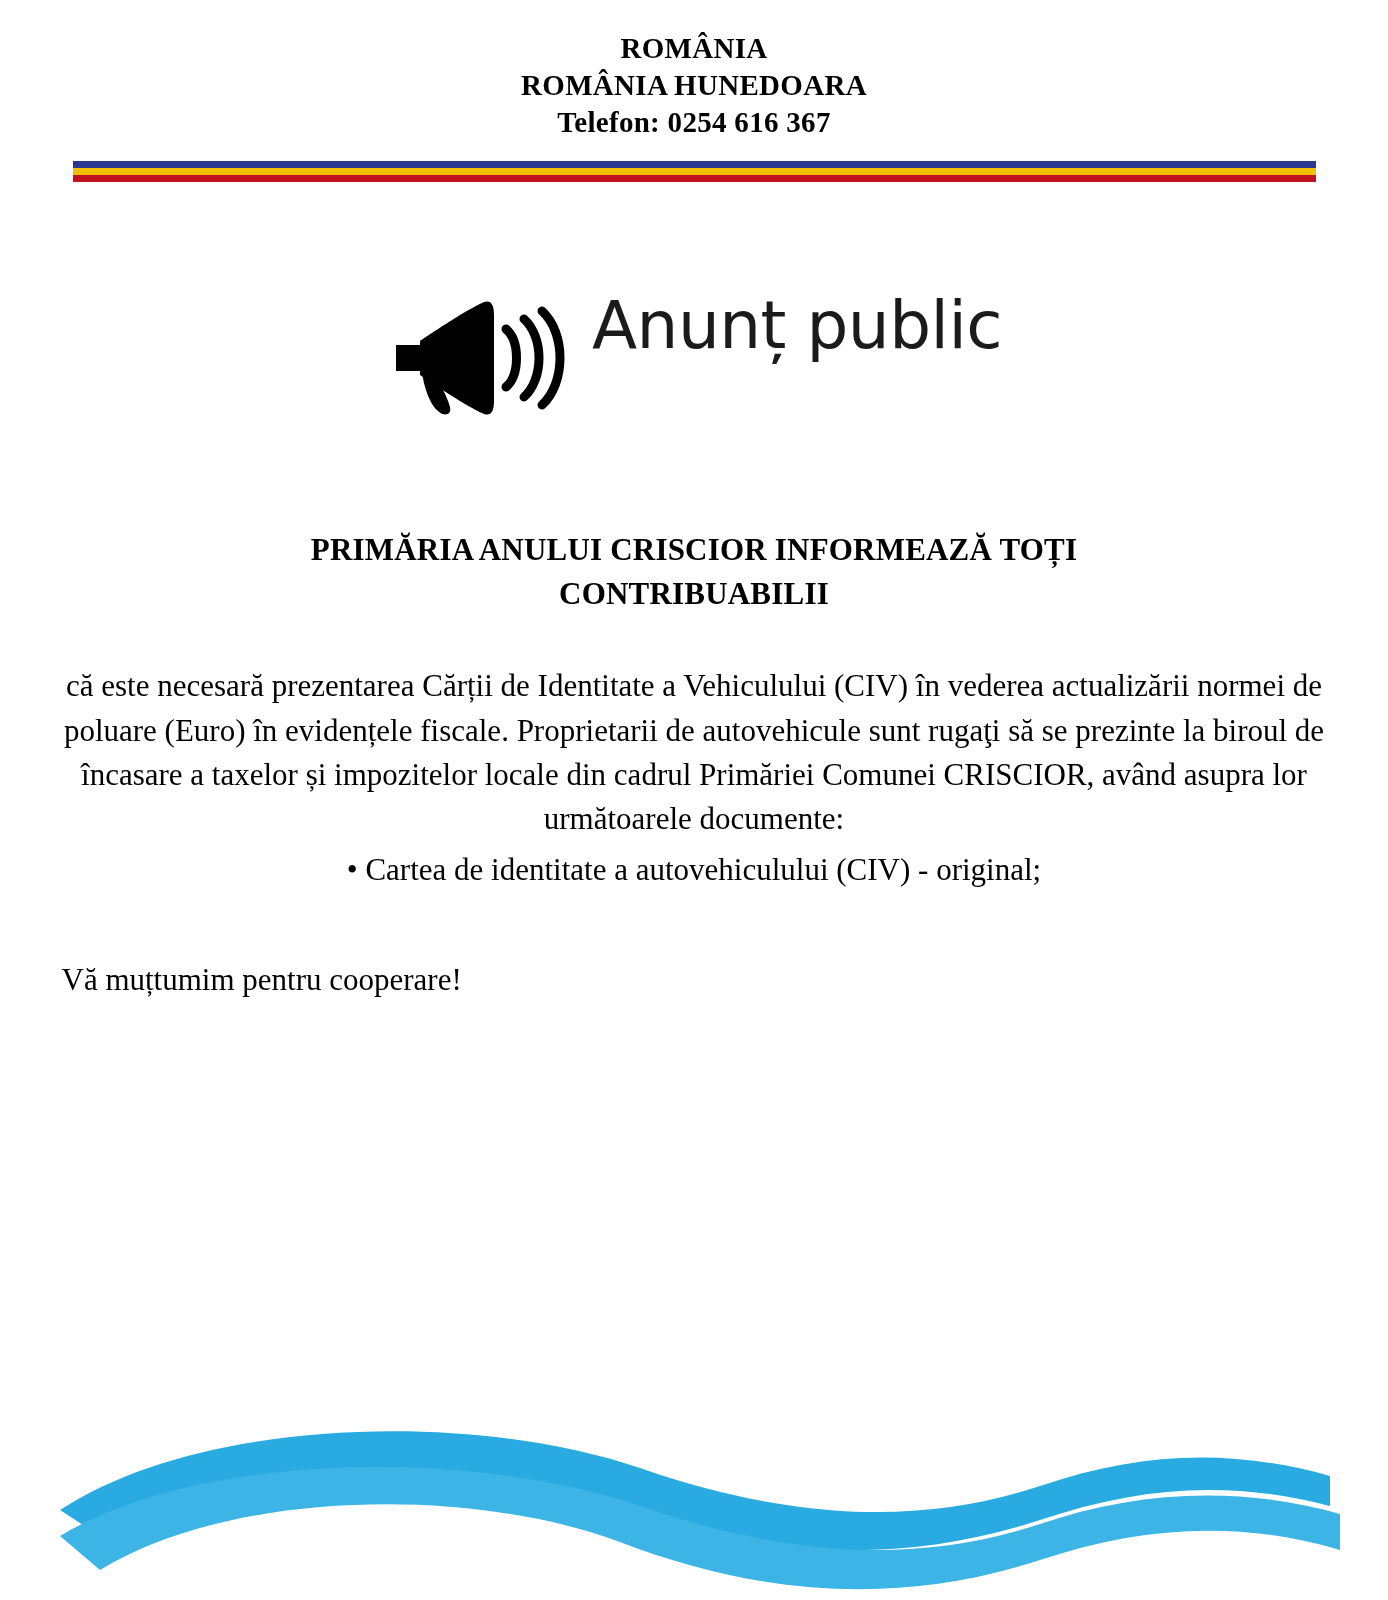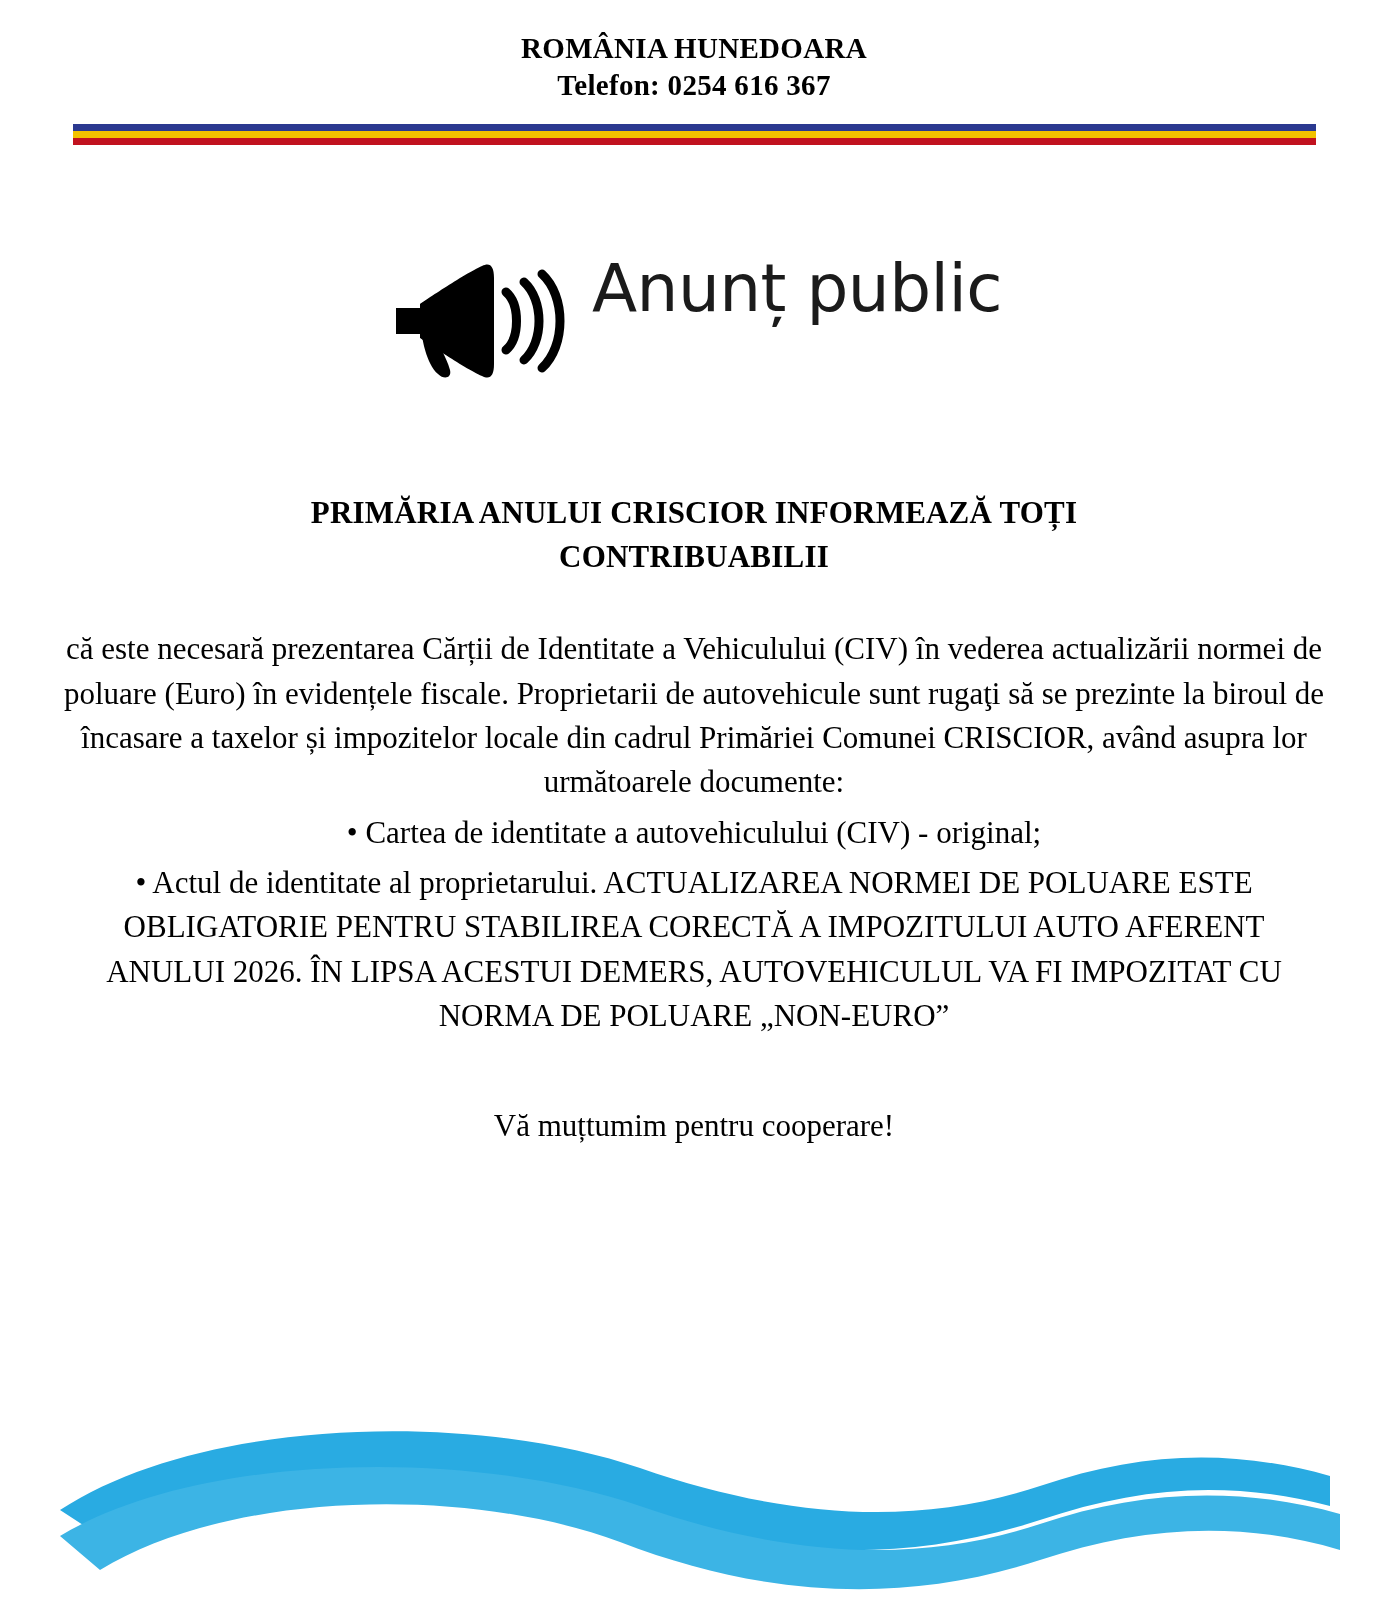--- a/index.html
+++ b/index.html
@@ -92,38 +92,38 @@
   .body-text p {
     margin: 0;
   }
   .body-text .bullet {
     margin: 6px;
   }
 
   .thanks {
     margin: 70px auto 0 auto;
     width: 1265px;
-    text-align: center;
     font-family: "Liberation Serif", serif;
     font-size: 31px;
   }
 
   
   .footer-wave {
     position: absolute;
     left: 0;
     bottom: 0;
     width: 1388px;
     height: 210px;
   }
 </style>
 </head>
 <body>
 
 <div class="header">
+  <div class="header-line">ROMÂNIA</div>
   <div class="header-line">ROMÂNIA HUNEDOARA</div>
   <div class="header-line">Telefon: 0254 616 367</div>
 </div>
 
 <div class="tricolor">
   <div class="band b1" style="background:#2b3990"></div>
   <div class="band b2" style="background:#f2c200"></div>
   <div class="band b3" style="background:#c1121f"></div>
 </div>
 
@@ -142,21 +142,20 @@
     </svg>
   </span>
   <span class="logo-text">Anunț public</span>
 </div>
 
 <div class="doc-title">PRIMĂRIA ANULUI CRISCIOR INFORMEAZĂ TOȚI CONTRIBUABILII</div>
 
 <div class="body-text">
   <p>că este necesară prezentarea Cărții de Identitate a Vehiculului (CIV) în vederea actualizării normei de poluare (Euro) în evidențele fiscale. Proprietarii de autovehicule sunt rugaţi să se prezinte la biroul de încasare a taxelor și impozitelor locale din cadrul Primăriei Comunei CRISCIOR, având asupra lor următoarele documente:</p>
   <p class="bullet">• Cartea de identitate a autovehiculului (CIV) - original;</p>
-  <p class="bullet">• Actul de identitate al proprietarului. ACTUALIZAREA NORMEI DE POLUARE ESTE OBLIGATORIE PENTRU STABILIREA CORECTĂ A IMPOZITULUI AUTO AFERENT ANULUI 2026. ÎN LIPSA ACESTUI DEMERS, AUTOVEHICULUL VA FI IMPOZITAT CU NORMA DE POLUARE „NON-EURO”</p>
 </div>
 
 <div class="thanks">Vă muțtumim pentru cooperare!</div>
 
 <div class="footer-wave">
   <svg viewBox="0 0 1388 210" width="1388" height="210" xmlns="http://www.w3.org/2000/svg" preserveAspectRatio="none">
     <path d="M60 120 C200 28 470 20 640 78 C790 130 920 136 1040 96 C1140 62 1230 58 1330 86 L1330 116 C1230 90 1140 96 1040 130 C900 176 760 168 620 116 C470 60 230 64 100 146 Z" fill="#29abe2"></path>
     <path d="M60 146 C200 62 470 58 640 116 C790 168 920 174 1040 134 C1140 100 1240 96 1340 124 L1340 160 C1240 130 1140 136 1040 170 C900 216 760 206 620 152 C470 96 230 100 100 180 Z" fill="#3cb4e5"></path>
   </svg>
 </div>

